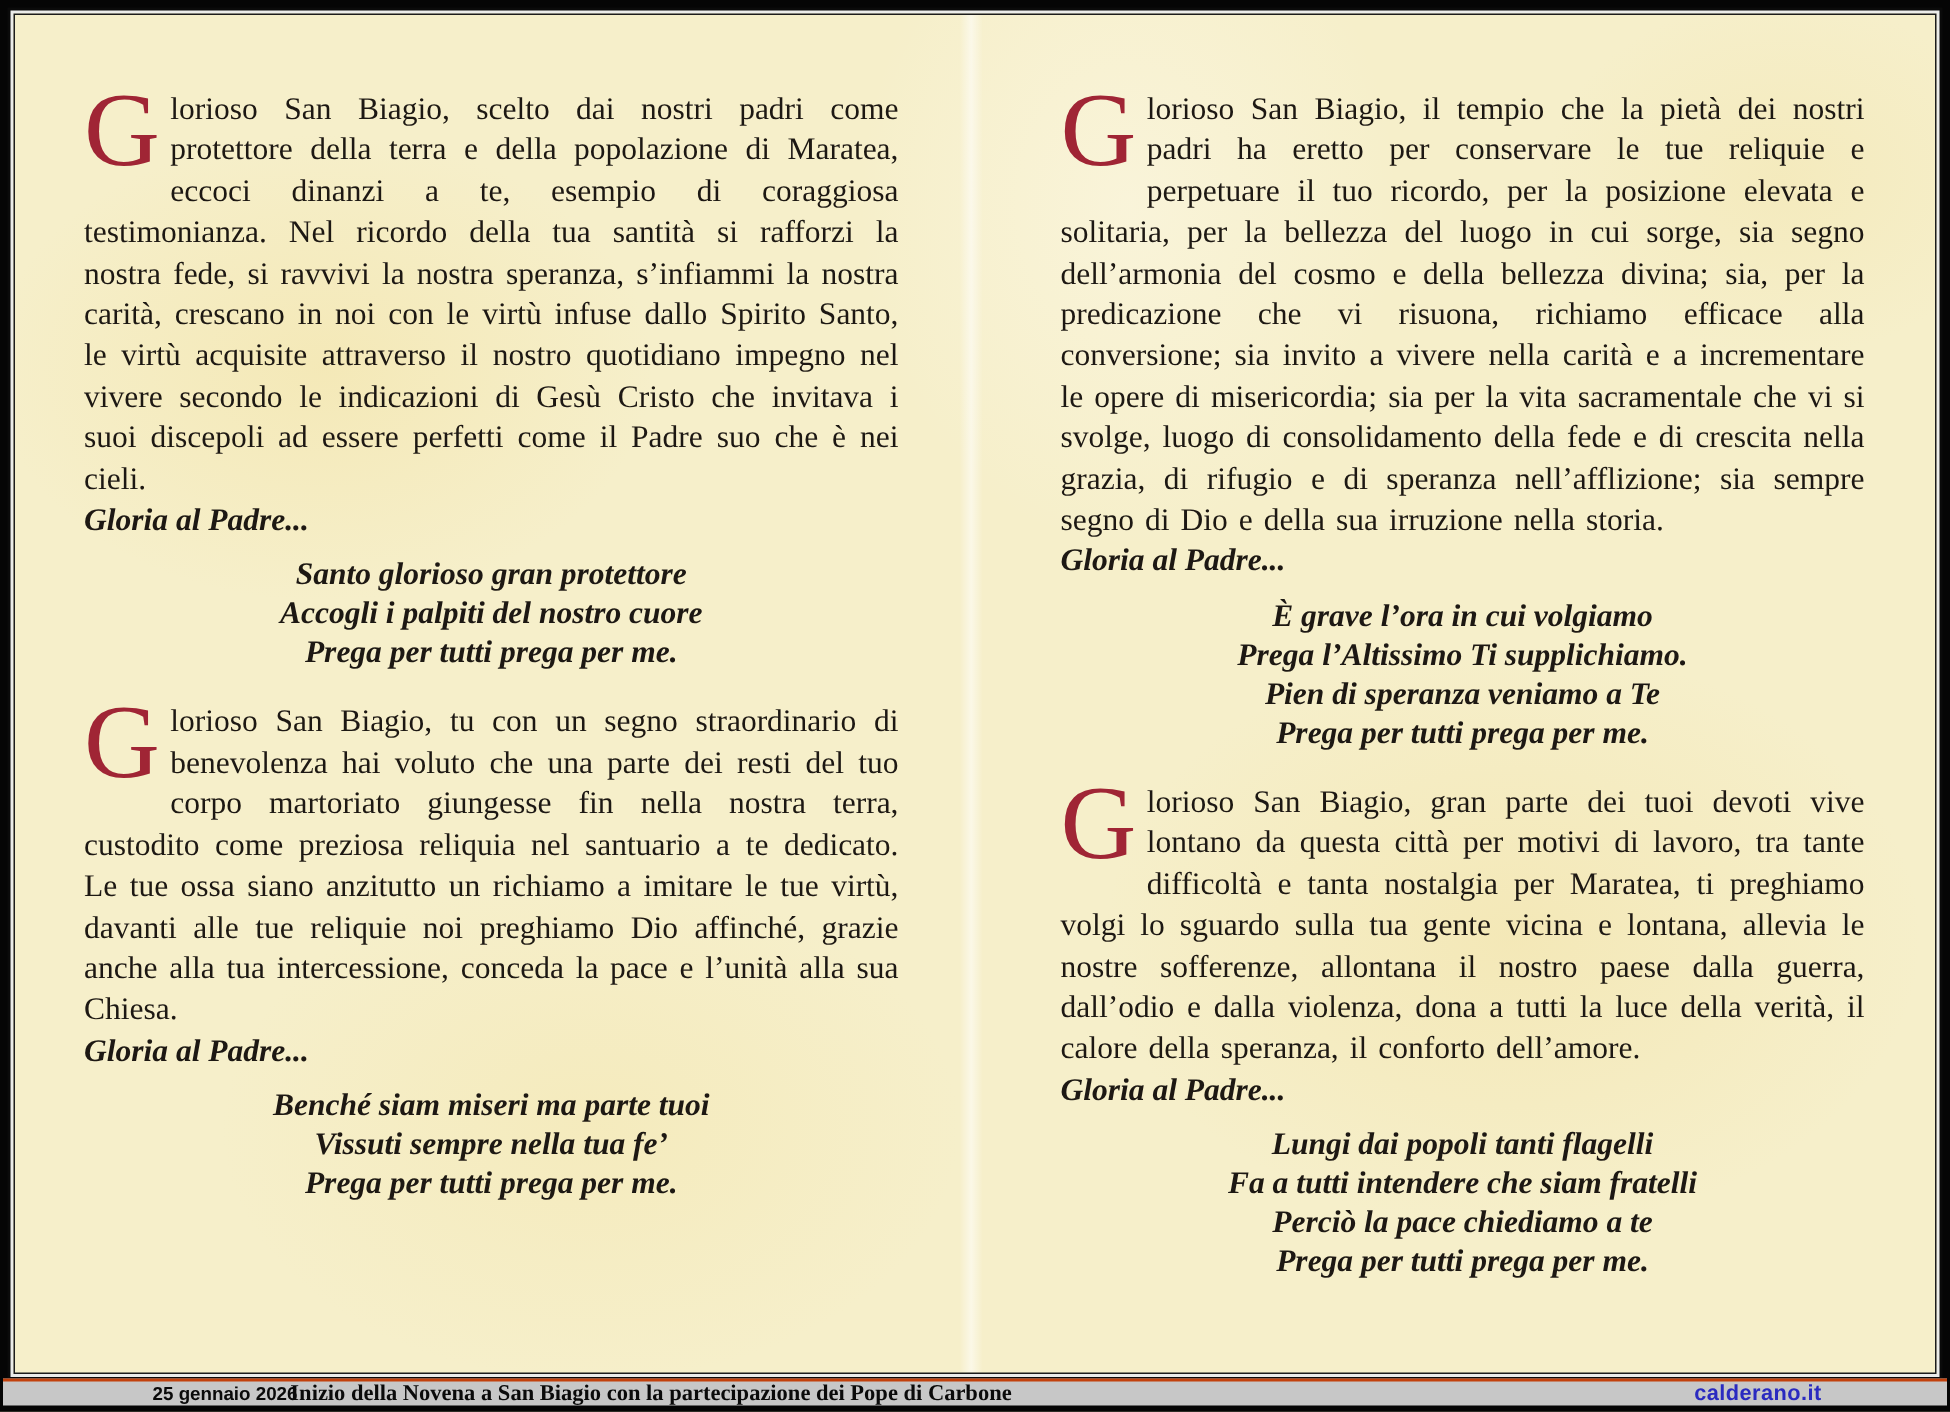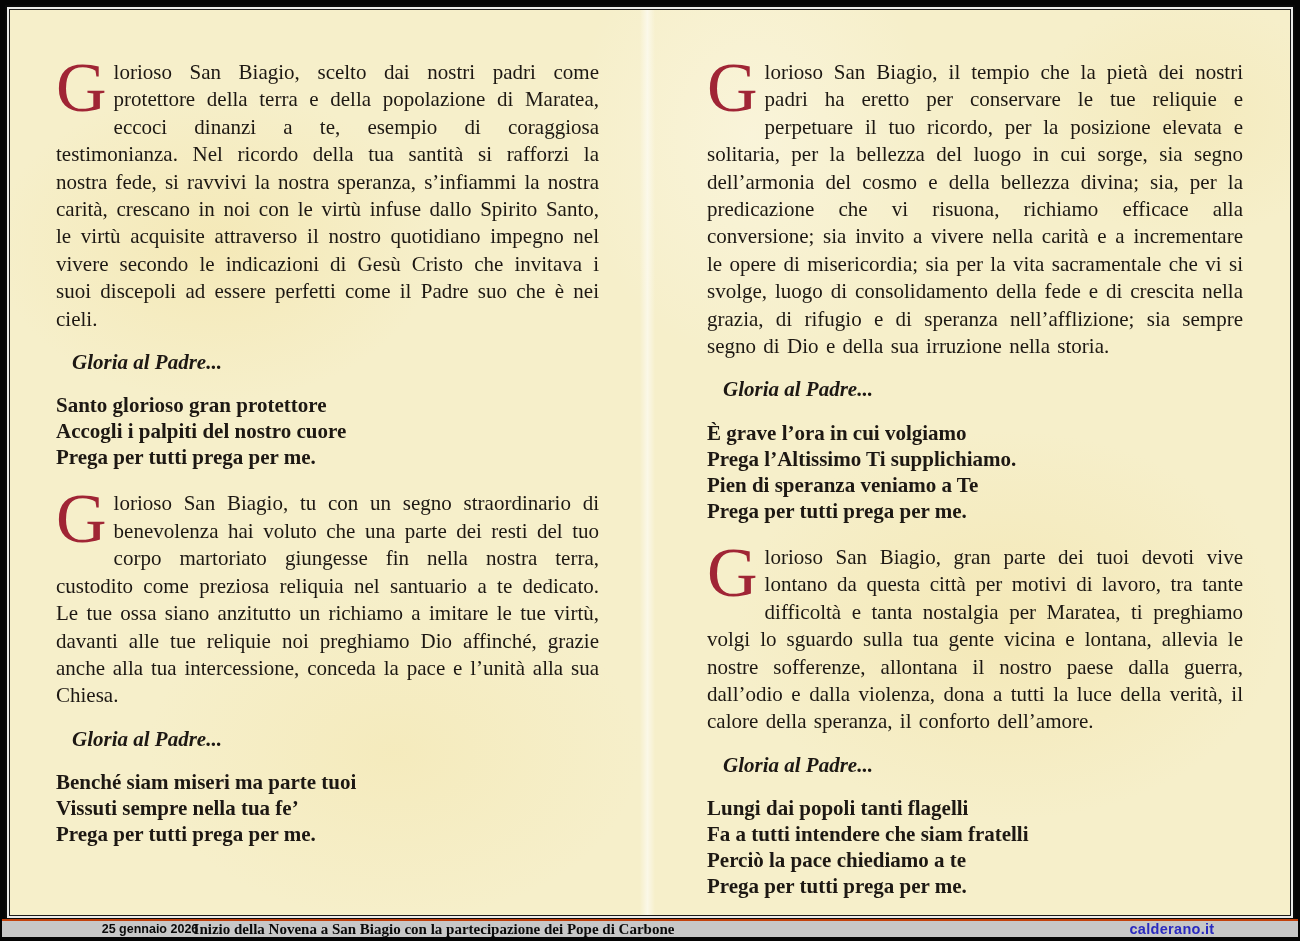--- a/index.html
+++ b/index.html
@@ -50,33 +50,34 @@
   }
   .dropcap {
     float: left;
     color: #a02535;
     font-size: 70px;
     line-height: 52px;
     padding: 3px 7px 0 0;
     font-weight: 400;
   }
   .gloria {
-    margin: 16px;
+    margin: 0;
     font-size: 21px;
     line-height: 27.4px;
     font-weight: bold;
     font-style: italic;
     text-align: left;
   }
   .verse {
     margin: 9px 0 20px 0;
-    text-align: left;
+    text-align: center;
     font-weight: bold;
     font-size: 21px;
     line-height: 26px;
+    font-style: italic;
   }
   .verse div { white-space: nowrap; }
 
   
   .footer {
     position: absolute;
     left: 2px;
     right: 2px;
     bottom: 4px;
     height: 16px;

